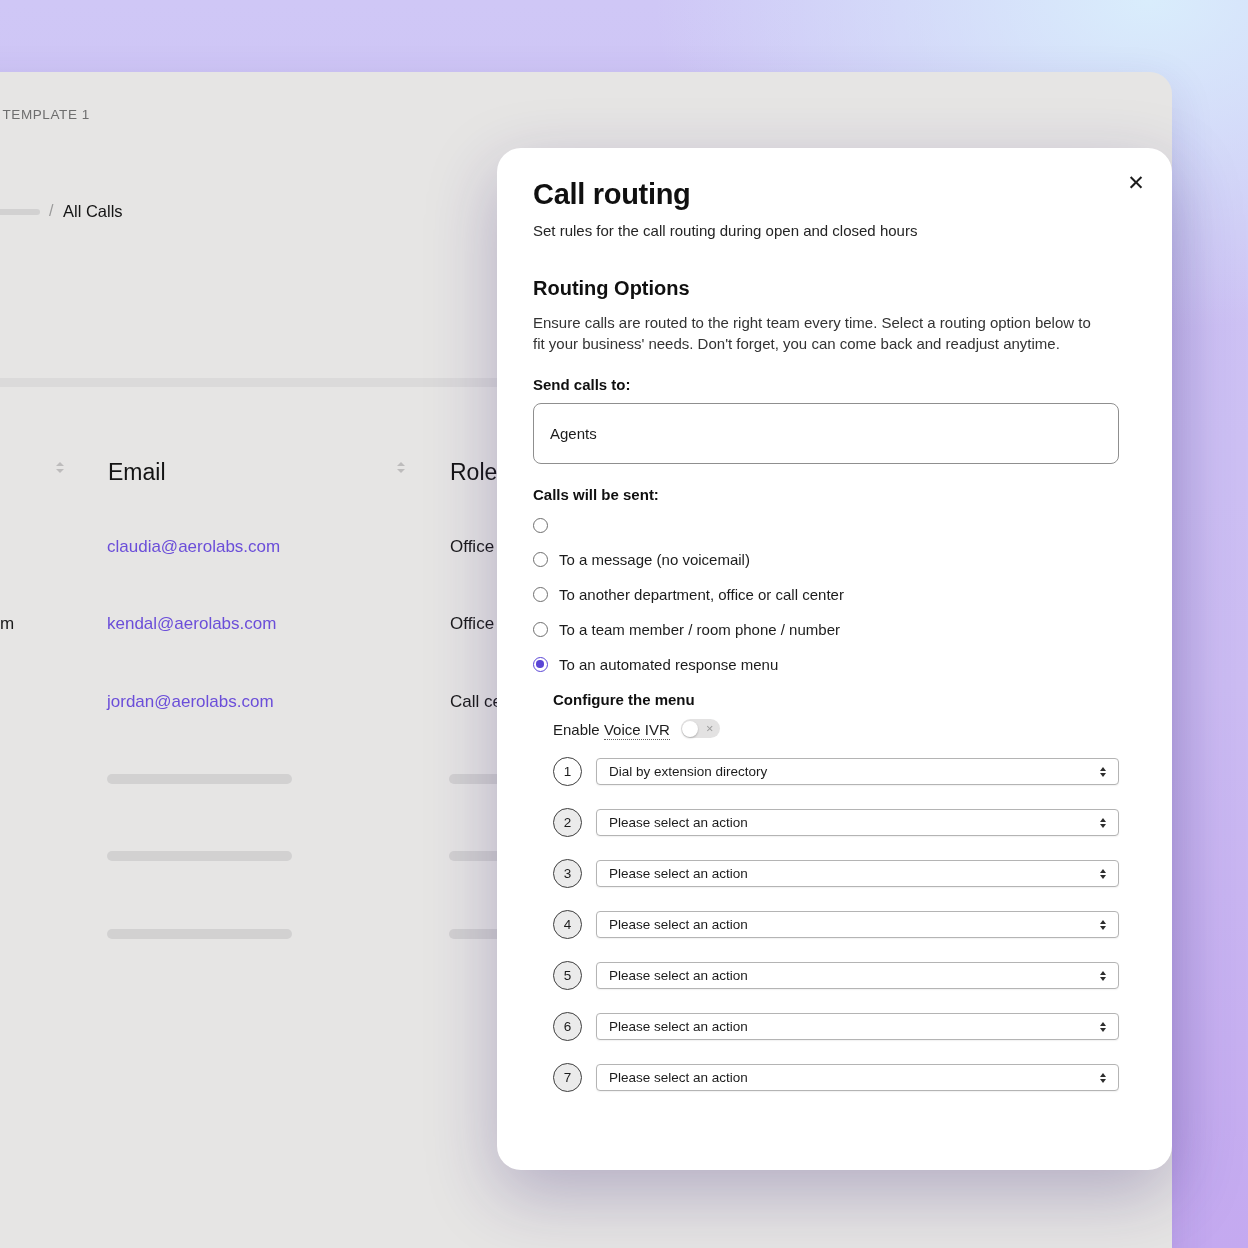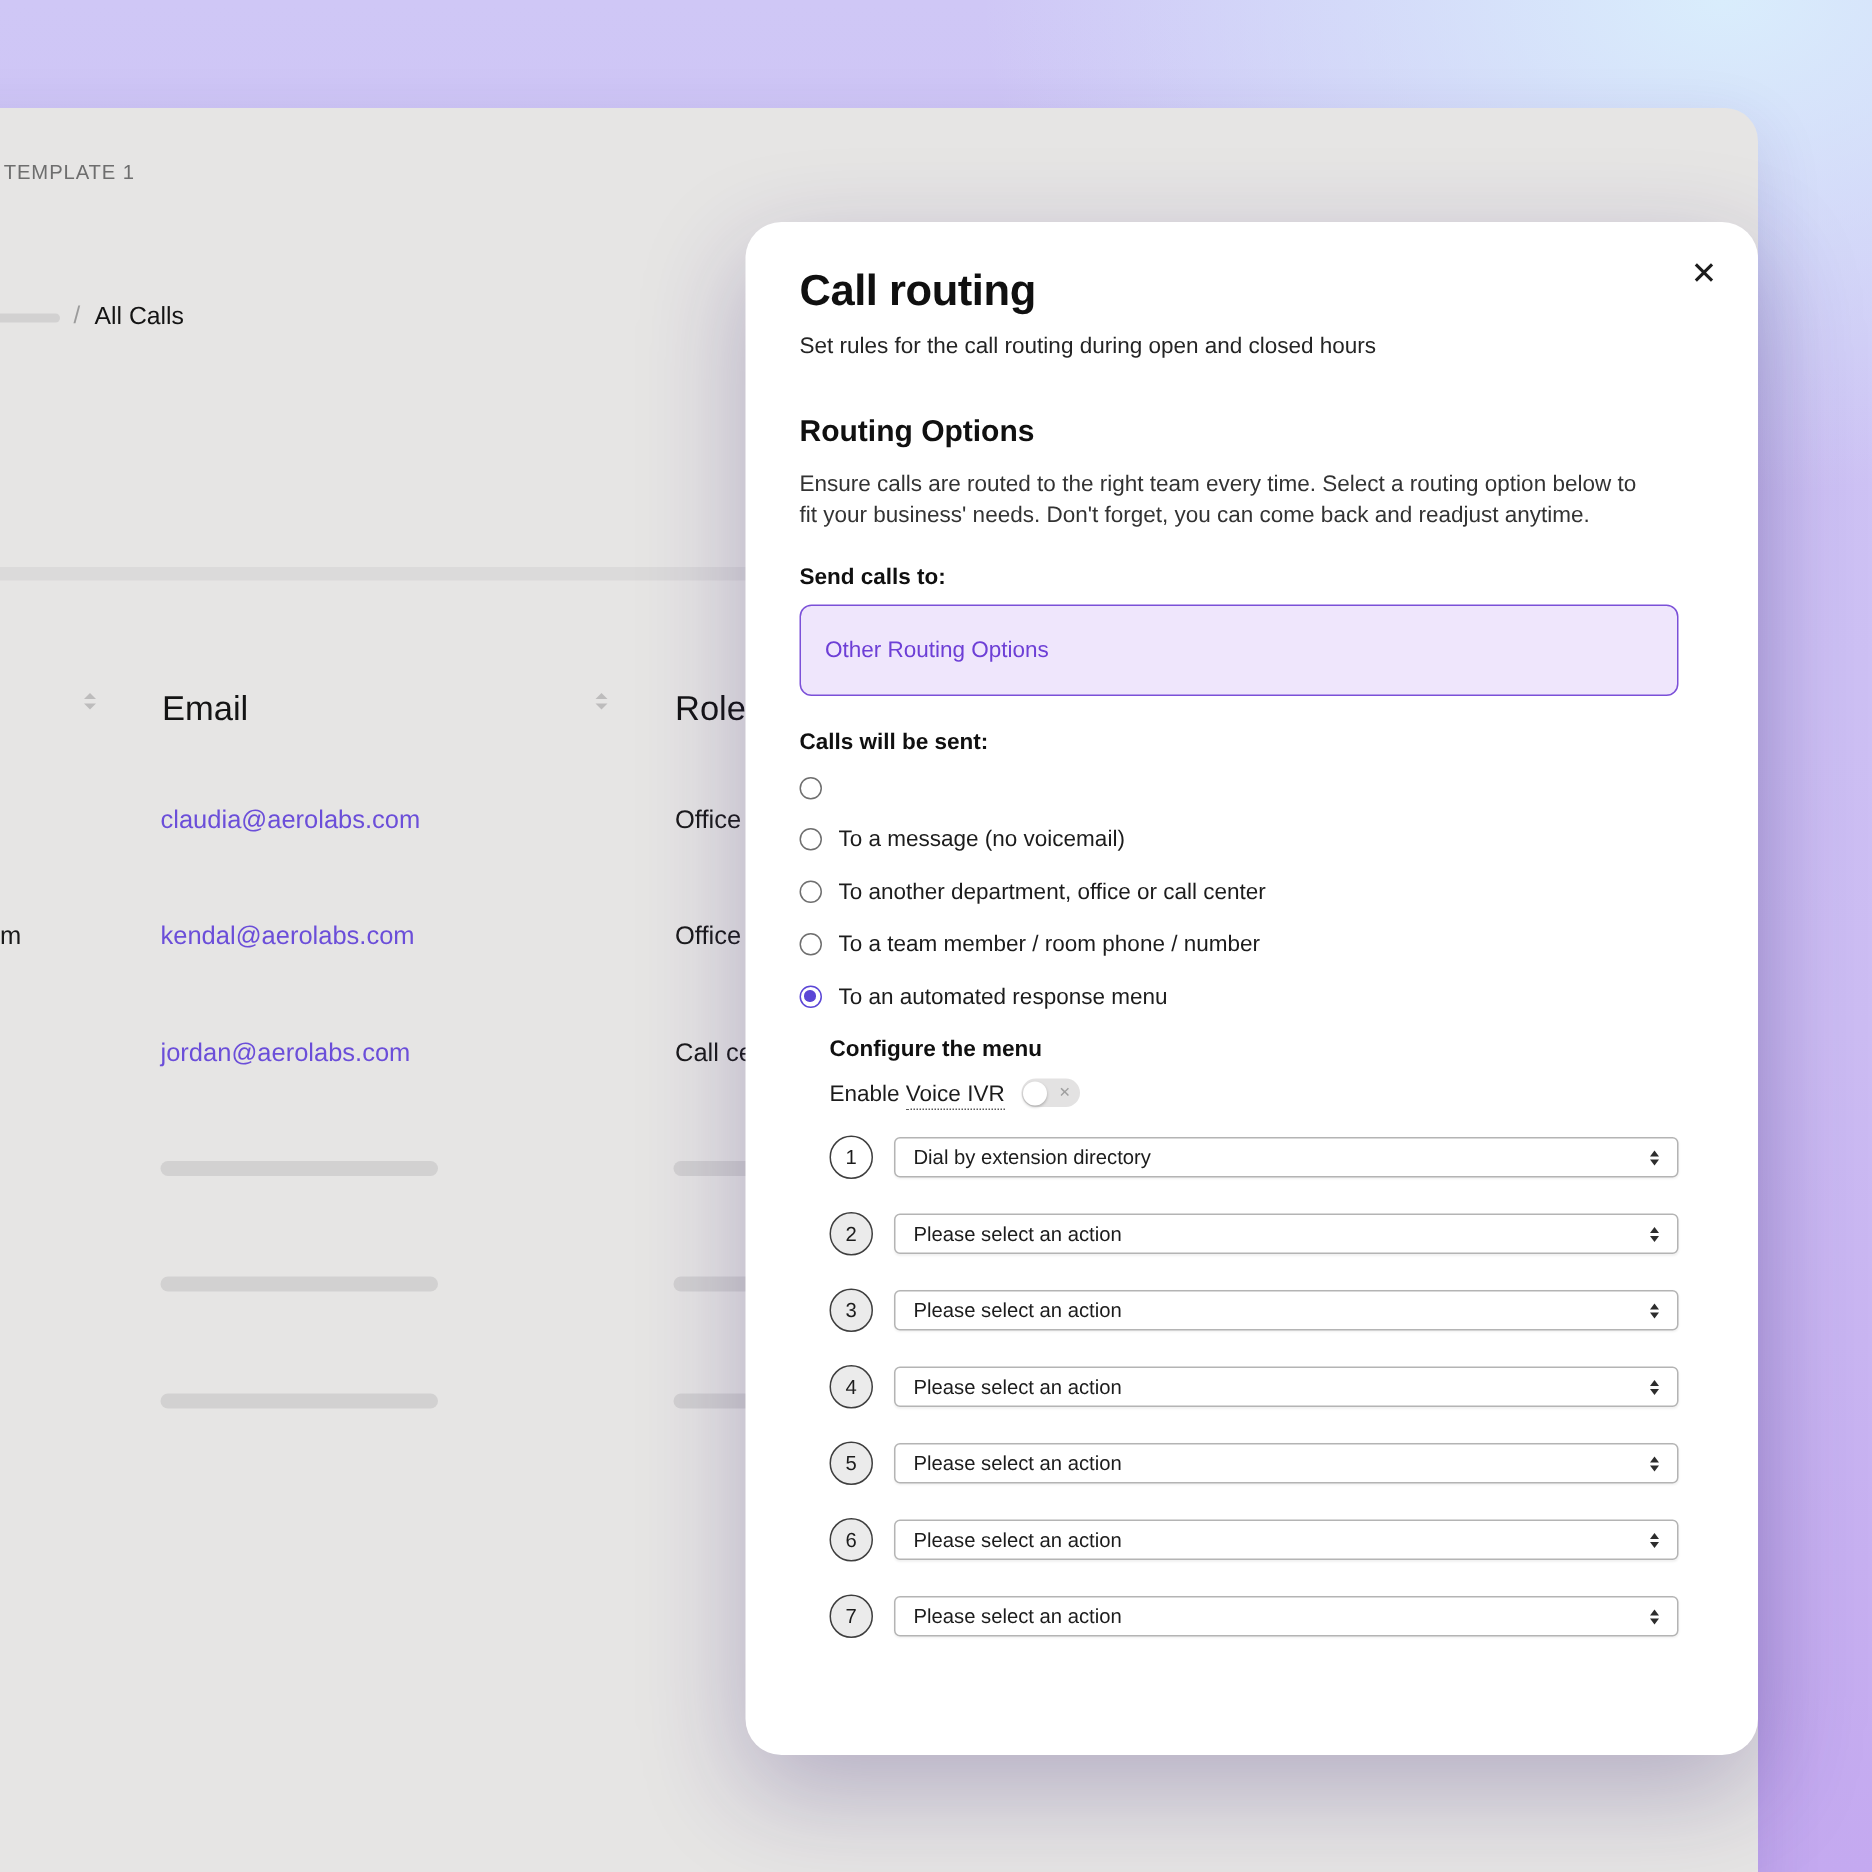--- a/index.html
+++ b/index.html
@@ -190,21 +190,21 @@
     <div class="modal-title">Call routing</div>
     <div class="modal-subtitle">Set rules for the call routing during open and closed hours</div>
 
 
     <div class="modal-body">
       <div class="section-heading">Routing Options</div>
       <div class="section-desc">Ensure calls are routed to the right team every time. Select a routing option below to fit your business' needs. Don't forget, you can come back and readjust anytime.</div>
 
       <div class="field-label">Send calls to:</div>
       <div class="option-row">
-        <div class="option-btn selected">Other Routing Options</div>
+        <div class="option-btn plain">Agents</div>
       </div>
 
       <div class="field-label">Calls will be sent:</div>
 
       <div class="radio-list">
         <div class="radio-row">
           <span class="radio-dot"></span>
         </div>
         <div class="radio-row">
           <span class="radio-dot"></span>

